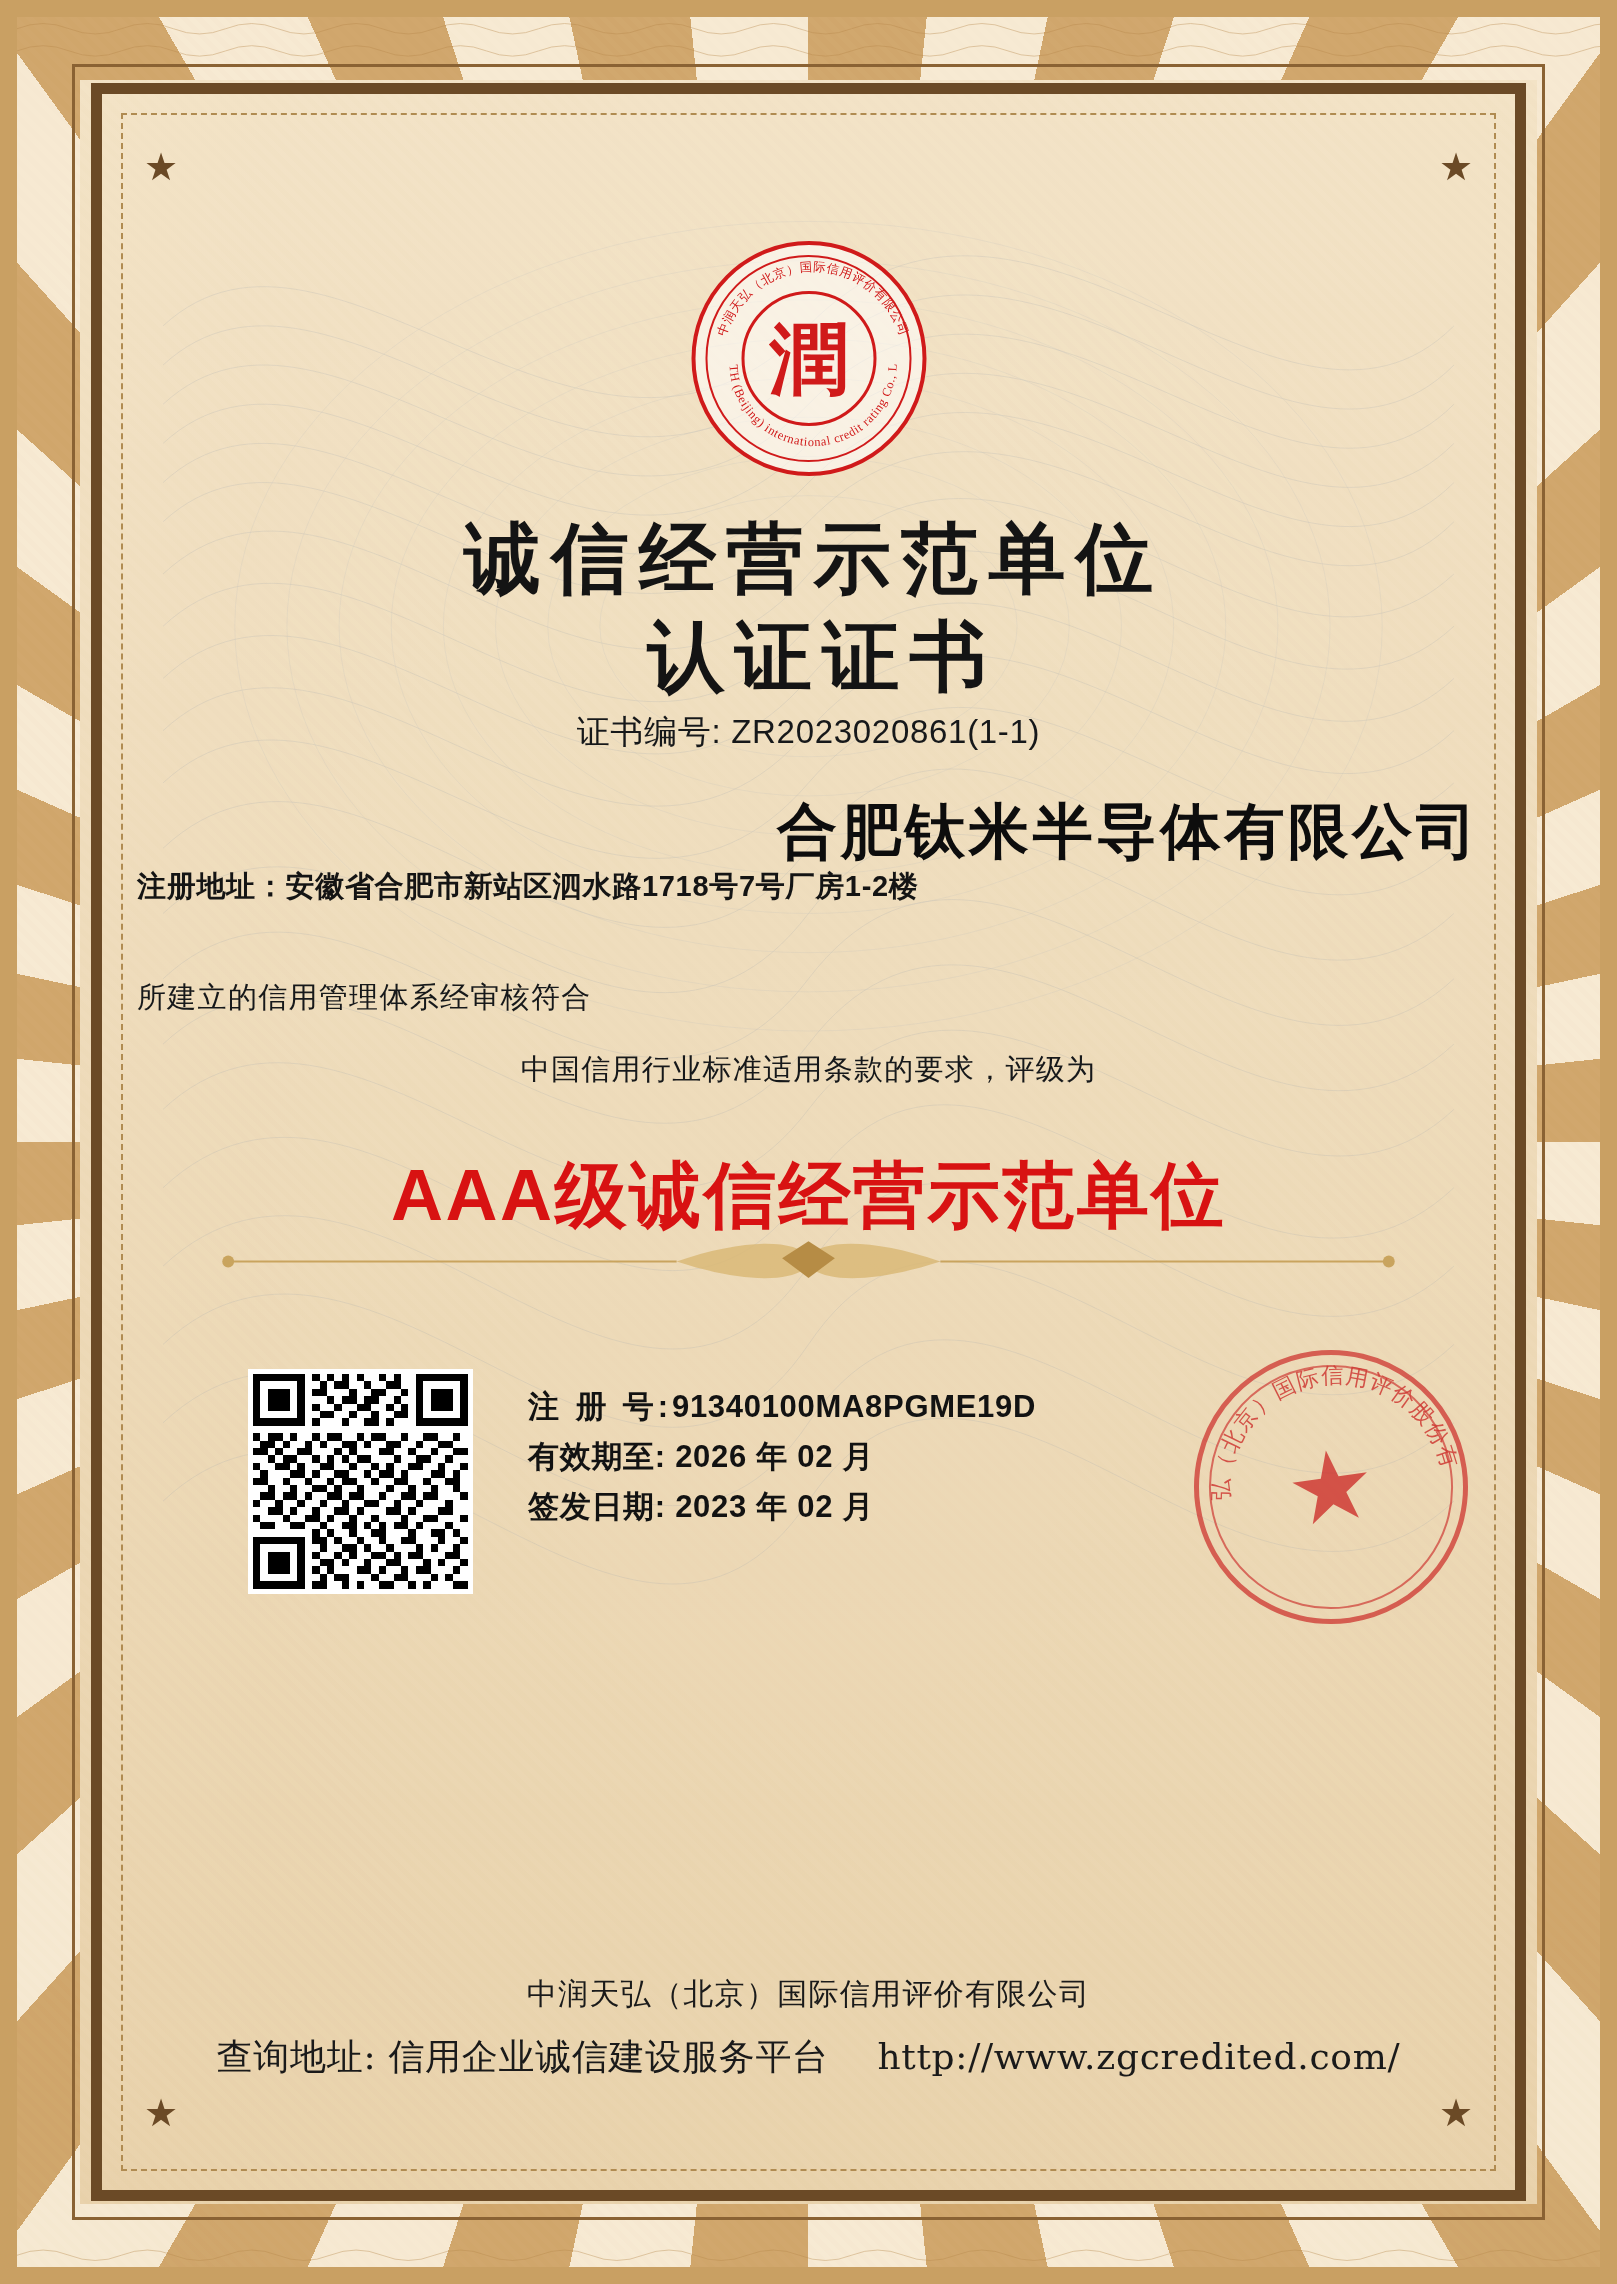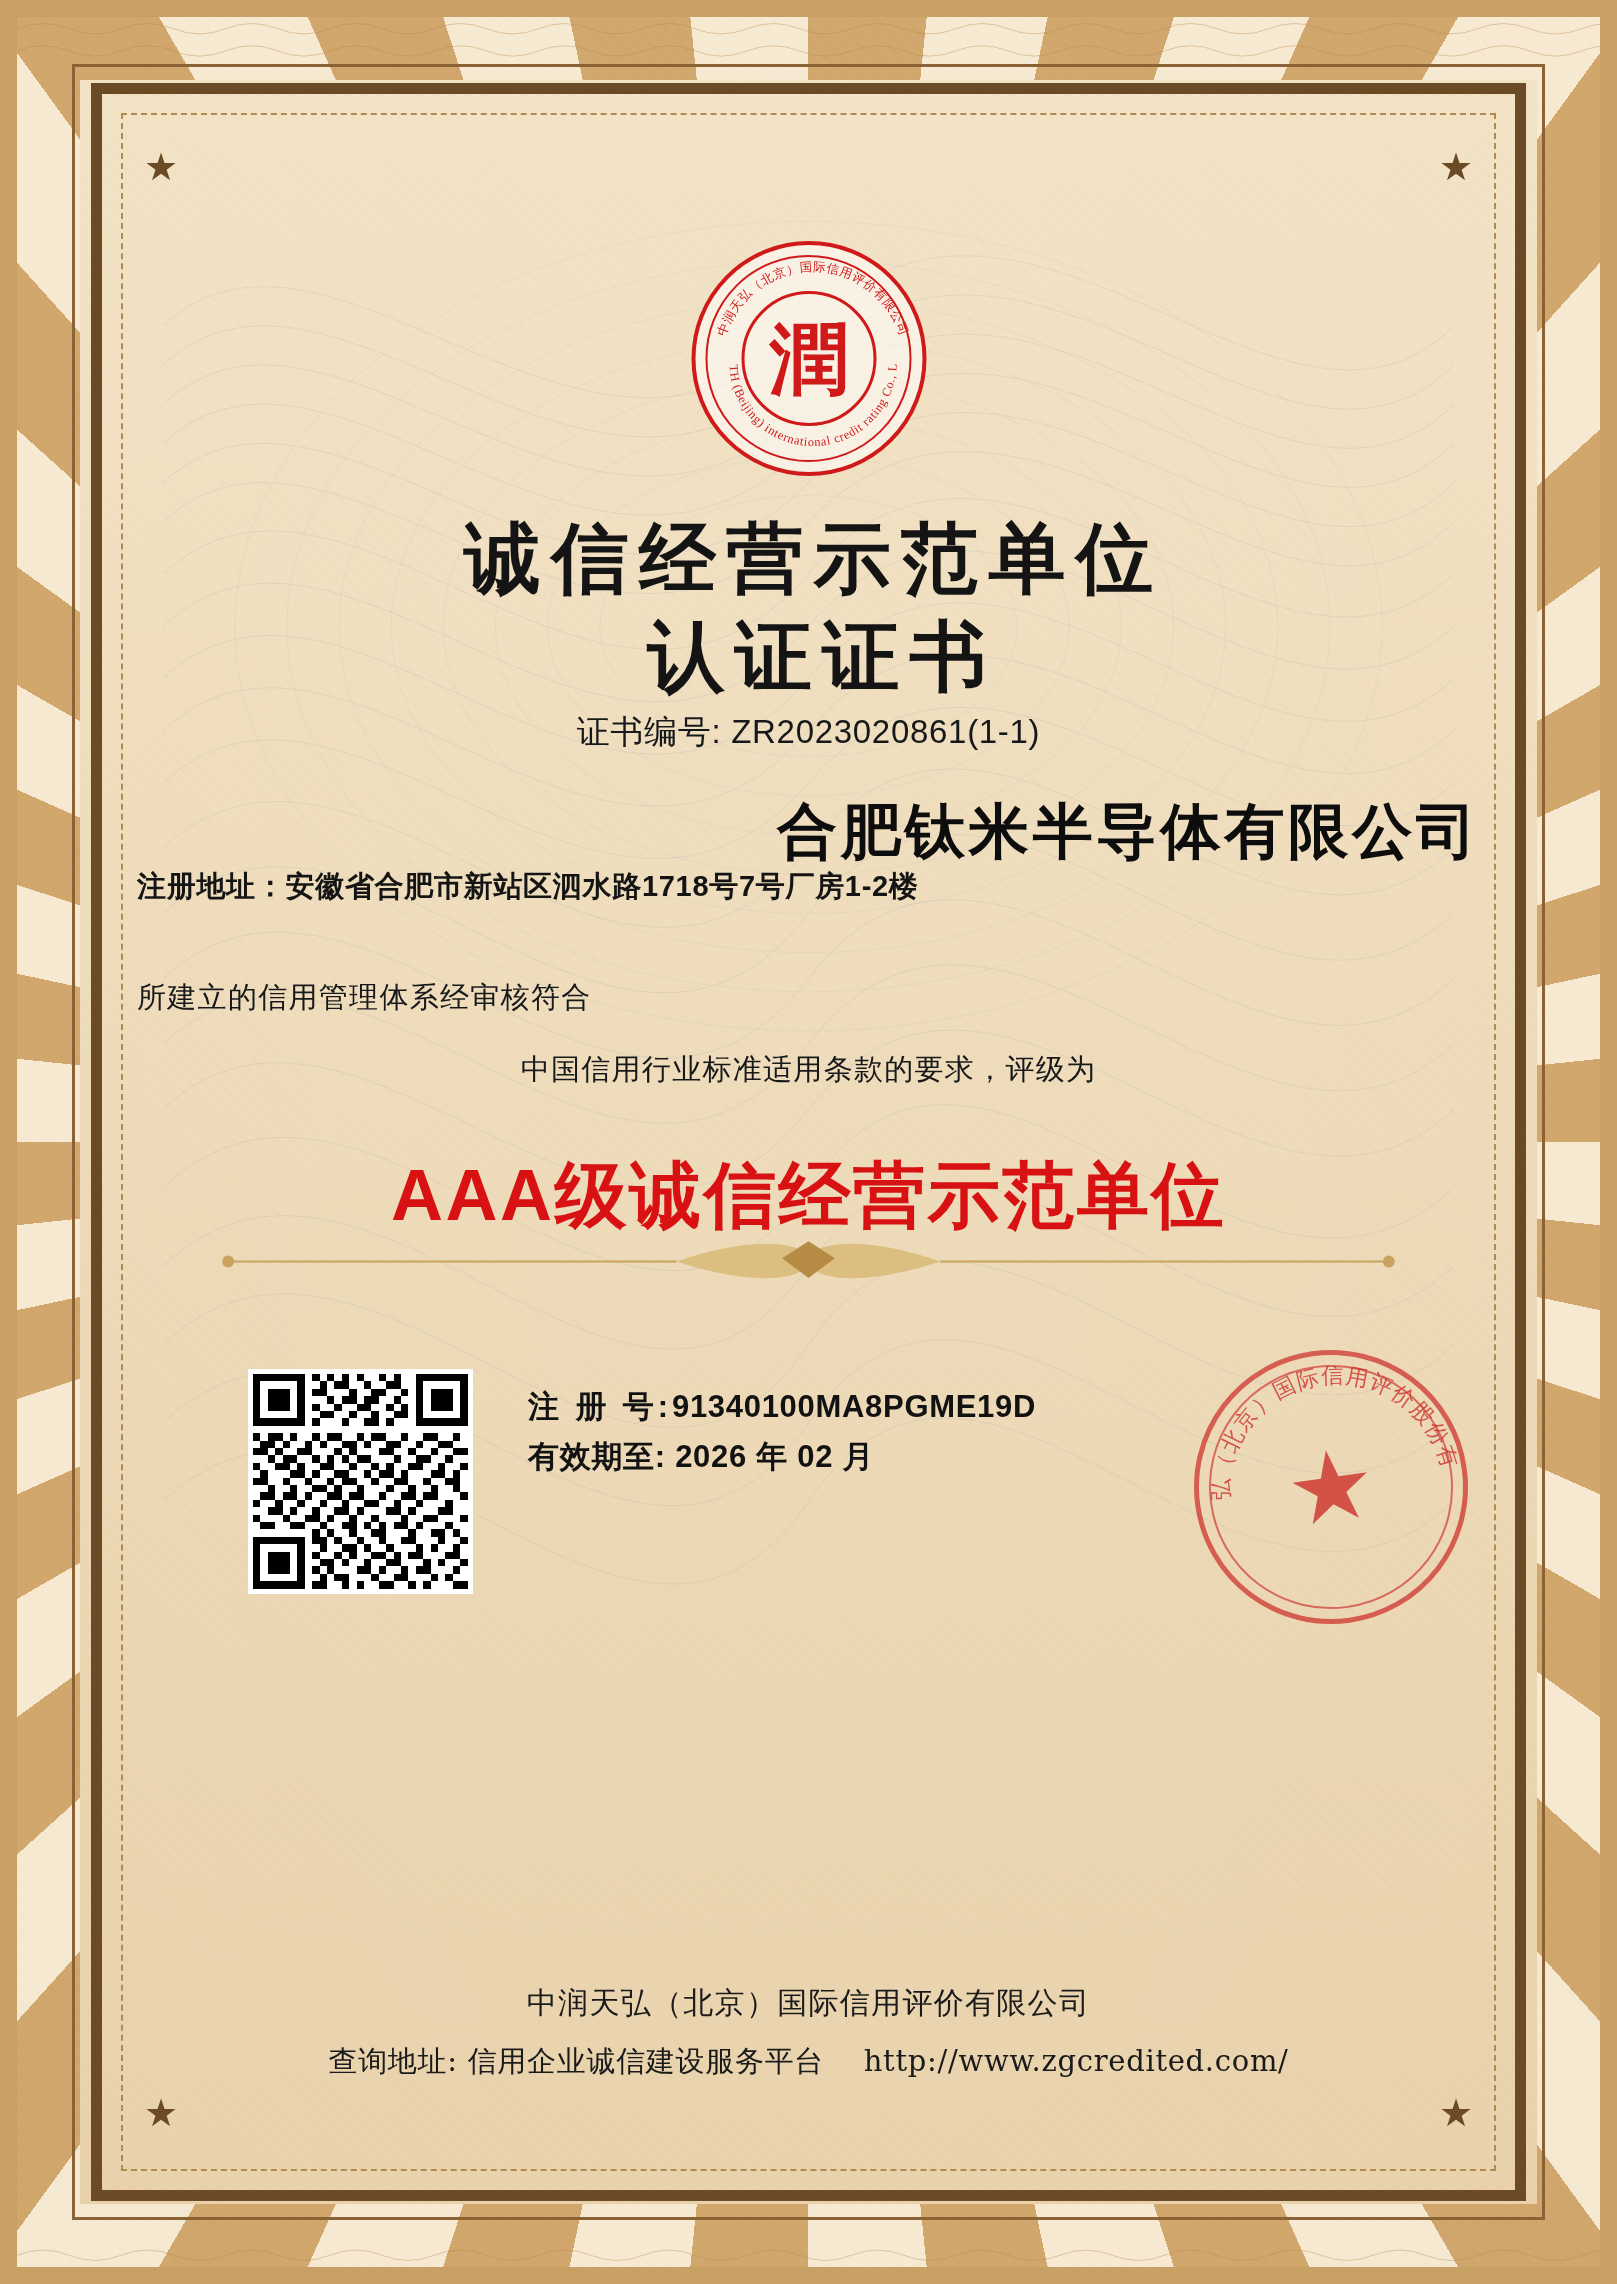--- a/index.html
+++ b/index.html
@@ -299,21 +299,21 @@
     text-align: center;
     font-family: "DejaVu Serif", serif;
     color: #1a1a1a;
   }
   .footer .org {
     font-size: 30px;
     letter-spacing: 1.3px;
     margin-bottom: 18px;
   }
   .footer .query {
-    font-size: 29px;
+    font-size: 36px;
     letter-spacing: 0.7px;
   }
 </style>
 </head>
 <body>
 
 <div class="page">
 
   <div class="frame-outer"></div>
   <div class="frame-guilloche"></div>
@@ -638,20 +638,24 @@
     </div>
 
     <div class="details">
       <div class="row">
         <span class="label">注 册 号:</span><span>91340100MA8PGME19D</span>
       </div>
       <div class="row">
         <span>有效期至:</span>
         <span>2026 年 02 月</span>
       </div>
+      <div class="row">
+        <span>签发日期:</span>
+        <span>2023 年 02 月</span>
+      </div>
     </div>
 
     <div class="stamp">
       <div class="inner-ring"></div>
       <svg class="stamp-arc" viewBox="0 0 420 420">
         <defs>
           <path id="stampArc" d="M 44,210 A 166,166 0 0 1 376,210"></path>
         </defs>
         <text><textPath href="#stampArc" startOffset="50%" text-anchor="middle">中润天弘（北京）国际信用评价股份有限公司</textPath></text>
       </svg>

